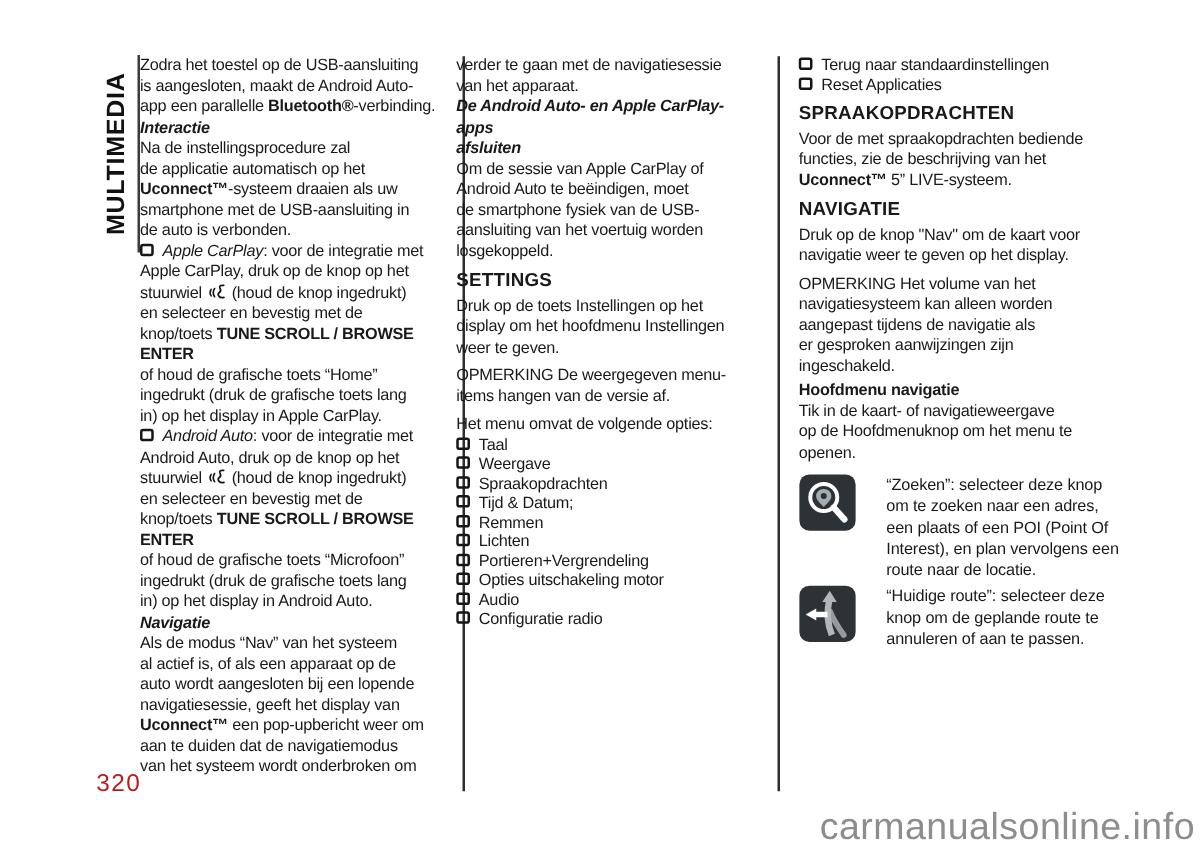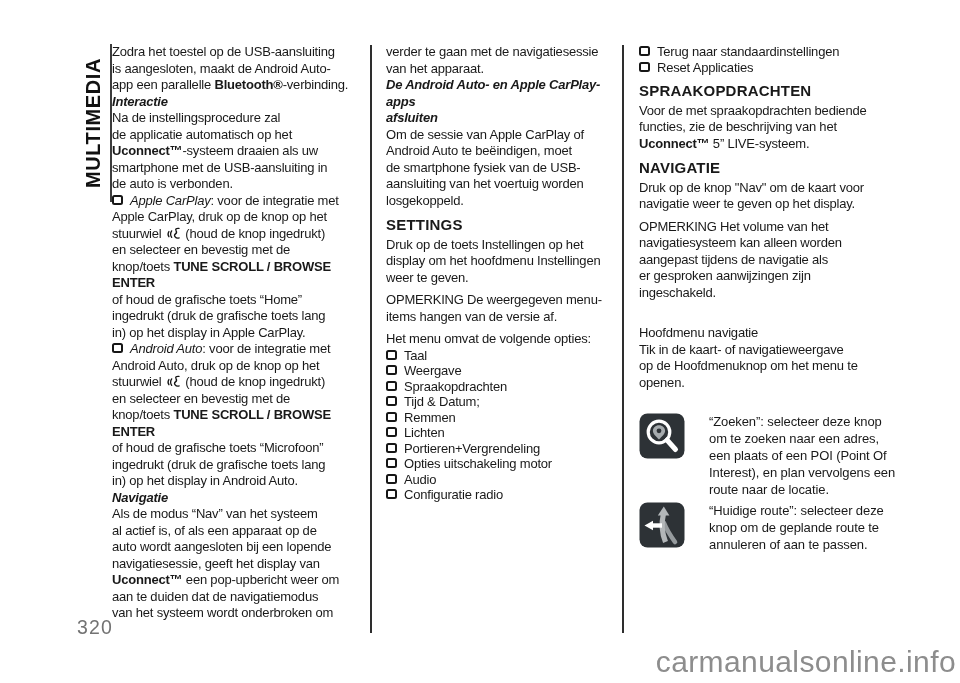--- a/index.html
+++ b/index.html
@@ -10,48 +10,48 @@
   
   .sidebar-label{
     position:absolute;left:18px;top:108px;width:158px;height:26px;
     transform:rotate(-90deg);
     font-size:20px;font-weight:bold;letter-spacing:0.6px;text-align:center;
     border-bottom:2.5px solid #3c3c3c;padding-bottom:2px;color:#111;
   }
   
   .col{position:absolute;top:44px;font-size:13px;line-height:16.5px;letter-spacing:-0.2px;}
   .col1{left:112px;width:258px;}
-  .col2{left:386px;width:238px;}
+  .col2{left:365px;width:238px;}
   .col3{left:639px;width:288px;}
   .divider{position:absolute;top:45px;height:588px;width:2px;background:#2e2e2e;}
   .d1{left:370px;}
   .d2{left:622px;}
   p{margin:0;}
   b{font-weight:bold;}
   i{font-style:italic;}
   .h-italic{font-style:italic;font-weight:bold;}
   .h-caps{font-weight:bold;font-size:15px;letter-spacing:0.2px;margin:8px 0 3px 0;}
-  .h-bold{font-weight:normal;margin-top:24px;}
+  .h-bold{font-weight:bold;margin-top:3px;}
   .gap{margin-top:6px;}
   
   .check-item{margin:0;}
   .check-item.short{line-height:15.5px;}
   .checkbox{
     display:inline-block;width:7px;height:6px;border:2px solid #161616;
     border-radius:2.5px;margin-right:7px;vertical-align:0px;
   }
   
   .voice-icon{display:inline-block;vertical-align:-2px;line-height:0;}
   
-  .icon-row{display:flex;align-items:flex-start;margin-top:22px;}
+  .icon-row{display:flex;align-items:flex-start;margin-top:9px;}
   .icon-row + .icon-row{margin-top:4px;}
   .icon-tile{flex:0 0 46px;width:46px;height:46px;margin-right:24px;line-height:0;}
   .icon-text{line-height:17px;letter-spacing:-0.1px;}
   
-  .page-number{position:absolute;left:77px;top:616px;font-size:19.5px;letter-spacing:1.2px;color:#737373;}
+  .page-number{position:absolute;left:77px;top:616px;font-size:19.5px;letter-spacing:1.2px;color:#b91c1c;}
   .watermark{
     position:absolute;right:4px;bottom:4px;font-size:30px;color:#8d8d8d;
     letter-spacing:0.4px;font-weight:400;
   }
 </style>
 </head>
 <body>
 
 <div class="page">
   <div class="sidebar-label">MULTIMEDIA</div>

